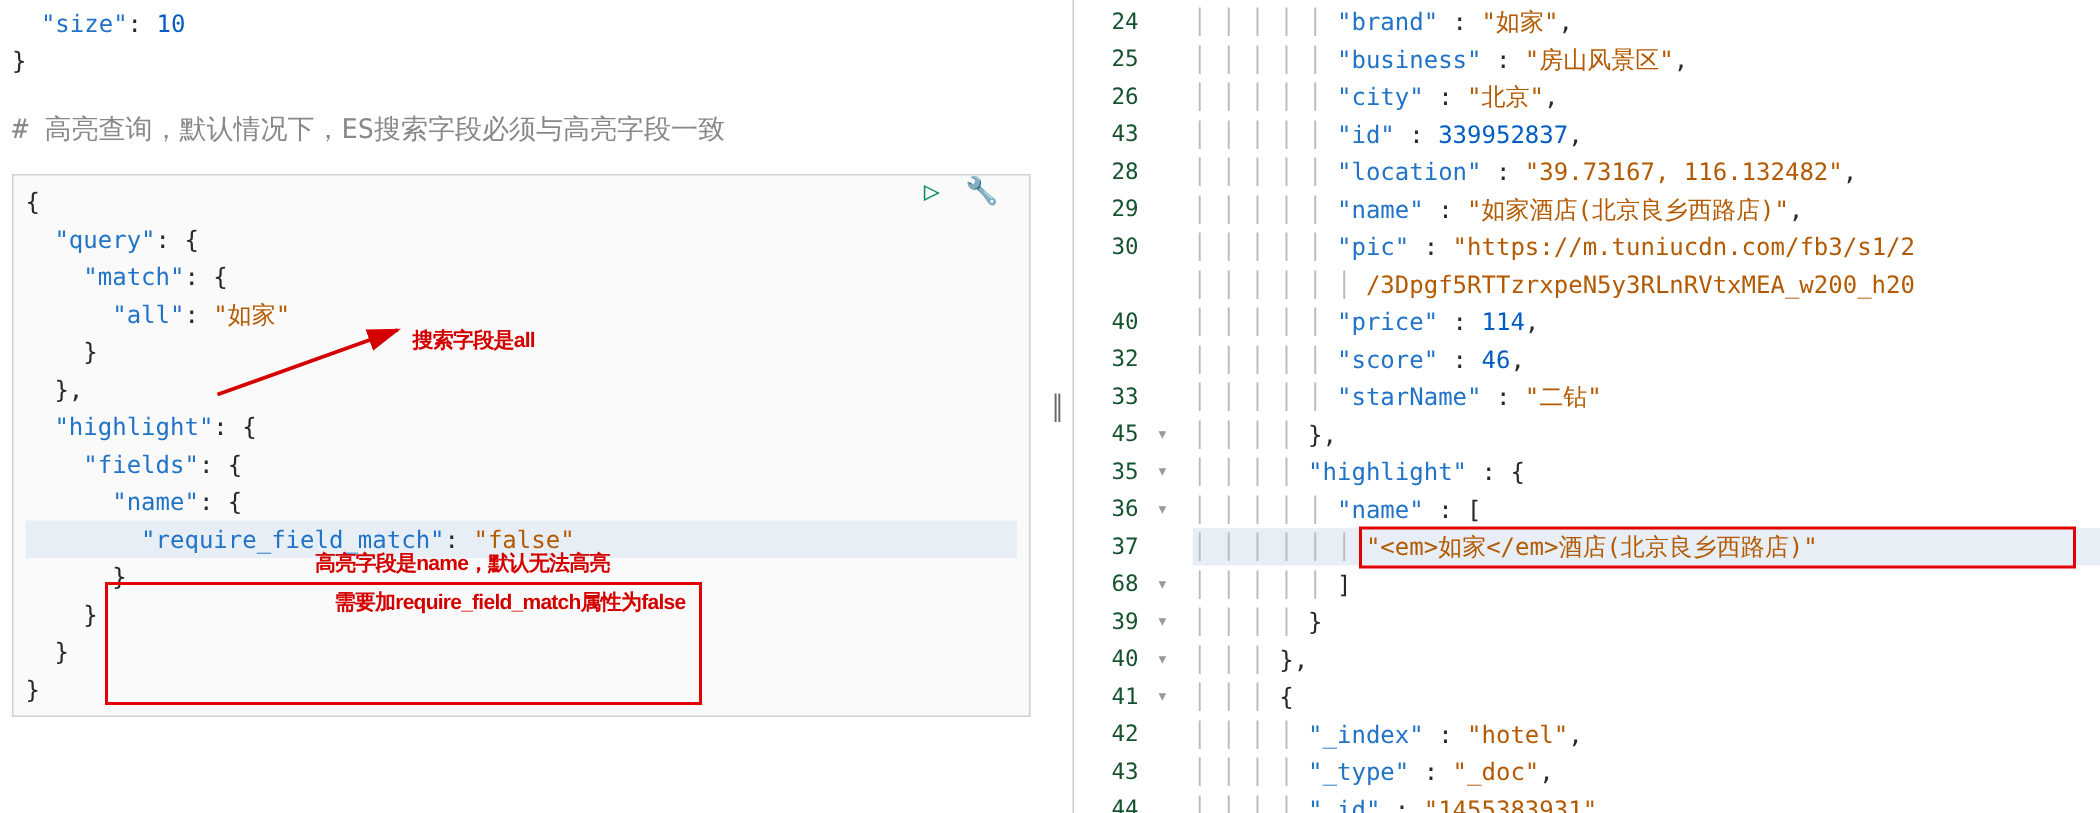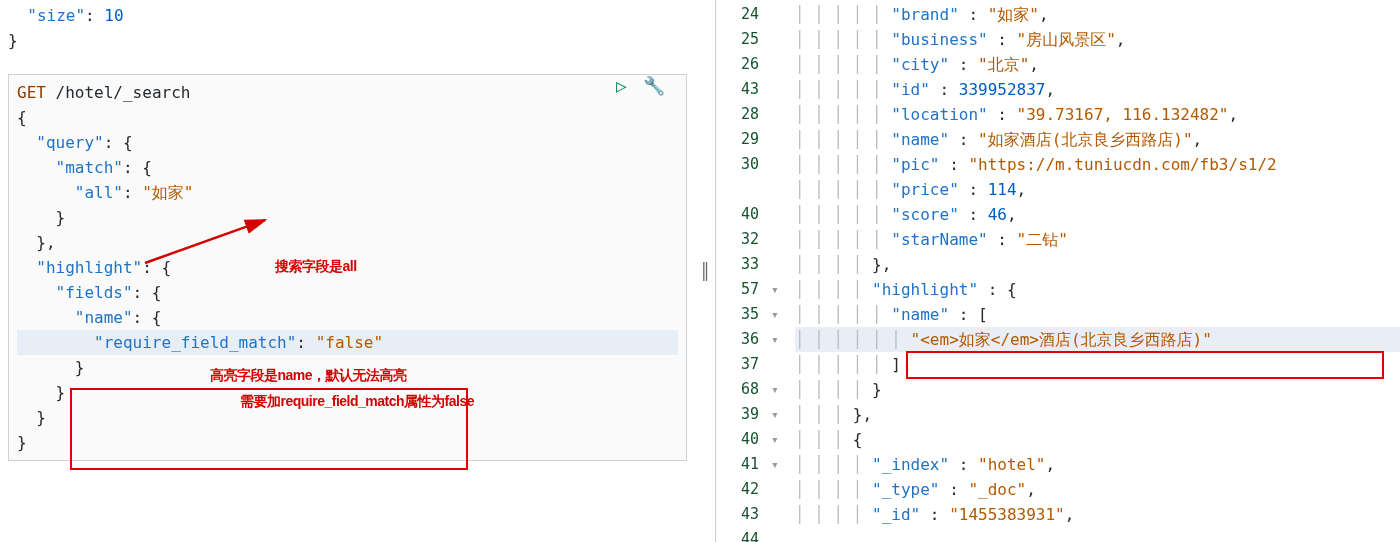--- a/index.html
+++ b/index.html
@@ -120,46 +120,46 @@
   </style>
 </head>
 <body>
 
 <div class="left-panel">
   <div class="top-snippet">
     <div class="code-line">  <span class="key">"size"</span><span class="punc">: </span><span class="num">10</span></div>
     <div class="code-line punc">}</div>
   </div>
 
+  <div class="comment-line comment"># 高亮查询，默认情况下，ES搜索字段必须与高亮字段一致</div>
 
   <div class="query-block">
     <div class="run-icons">
       <span>▷</span>
       <span>🔧</span>
     </div>
-    <div class="code-line"><span class="brown">GET</span> <span class="punc">/hotel/_search</span></div>
     <div class="code-line punc">{</div>
     <div class="code-line">  <span class="key">"query"</span><span class="punc">: {</span></div>
     <div class="code-line">    <span class="key">"match"</span><span class="punc">: {</span></div>
     <div class="code-line">      <span class="key">"all"</span><span class="punc">: </span><span class="str">"如家"</span></div>
     <div class="code-line punc">    }</div>
     <div class="code-line punc">  },</div>
     <div class="code-line">  <span class="key">"highlight"</span><span class="punc">: {</span></div>
     <div class="code-line">    <span class="key">"fields"</span><span class="punc">: {</span></div>
     <div class="code-line">      <span class="key">"name"</span><span class="punc">: {</span></div>
     <div class="code-line hl-line-left">        <span class="key">"require_field_match"</span><span class="punc">: </span><span class="str">"false"</span></div>
     <div class="code-line punc">      }</div>
     <div class="code-line punc">    }</div>
     <div class="code-line punc">  }</div>
     <div class="code-line punc">}</div>
   </div>
 
-  <div class="red-annotation" style="left:275px; top:218px;margin-top:40px;">搜索字段是all</div>
+  <div class="red-annotation" style="left:275px; top:218px;">搜索字段是all</div>
   <div class="red-annotation" style="left:210px; top:367px;text-align:center;">高亮字段是name，默认无法高亮</div>
-  <div class="red-annotation" style="left:240px; top:393px;text-align:right;">需要加require_field_match属性为false</div>
+  <div class="red-annotation" style="left:223px; top:393px;text-align:right;">需要加require_field_match属性为false</div>
 
   <svg class="arrow-svg" width="145" height="70">
     <defs>
       <marker id="ah" markerWidth="10" markerHeight="10" refX="8" refY="3" orient="auto">
         <path d="M0,0 L9,3 L0,6 Z" fill="#d40000"></path>
       </marker>
     </defs>
     <line x1="10" y1="55" x2="130" y2="12" stroke="#d40000" stroke-width="2.5" marker-end="url(#ah)"></line>
   </svg>
 
@@ -174,21 +174,21 @@
       <div class="code-line">25</div>
       <div class="code-line">26</div>
       <div class="code-line">43</div>
       <div class="code-line">28</div>
       <div class="code-line">29</div>
       <div class="code-line">30</div>
       <div class="code-line"></div>
       <div class="code-line">40</div>
       <div class="code-line">32</div>
       <div class="code-line">33</div>
-      <div class="code-line">57</div>
+      <div class="code-line">45</div>
       <div class="code-line">35</div>
       <div class="code-line">36</div>
       <div class="code-line">37</div>
       <div class="code-line">68</div>
       <div class="code-line">39</div>
       <div class="code-line">40</div>
       <div class="code-line">41</div>
       <div class="code-line">42</div>
       <div class="code-line">43</div>
       <div class="code-line">44</div>
@@ -219,20 +219,21 @@
     </div>
   <div class="code-content" id="response-code">
     <div class="red-box-right"></div>
   <div class="code-line"><span class="guide">│ </span><span class="guide">│ </span><span class="guide">│ </span><span class="guide">│ </span><span class="guide">│ </span><span class="key">"brand"</span><span class="punc"> : </span><span class="str">"如家"</span><span class="punc">,</span></div>
       <div class="code-line"><span class="guide">│ </span><span class="guide">│ </span><span class="guide">│ </span><span class="guide">│ </span><span class="guide">│ </span><span class="key">"business"</span><span class="punc"> : </span><span class="str">"房山风景区"</span><span class="punc">,</span></div>
       <div class="code-line"><span class="guide">│ </span><span class="guide">│ </span><span class="guide">│ </span><span class="guide">│ </span><span class="guide">│ </span><span class="key">"city"</span><span class="punc"> : </span><span class="str">"北京"</span><span class="punc">,</span></div>
       <div class="code-line"><span class="guide">│ </span><span class="guide">│ </span><span class="guide">│ </span><span class="guide">│ </span><span class="guide">│ </span><span class="key">"id"</span><span class="punc"> : </span><span class="num">339952837</span><span class="punc">,</span></div>
       <div class="code-line"><span class="guide">│ </span><span class="guide">│ </span><span class="guide">│ </span><span class="guide">│ </span><span class="guide">│ </span><span class="key">"location"</span><span class="punc"> : </span><span class="str">"39.73167, 116.132482"</span><span class="punc">,</span></div>
       <div class="code-line"><span class="guide">│ </span><span class="guide">│ </span><span class="guide">│ </span><span class="guide">│ </span><span class="guide">│ </span><span class="key">"name"</span><span class="punc"> : </span><span class="str">"如家酒店(北京良乡西路店)"</span><span class="punc">,</span></div>
       <div class="code-line"><span class="guide">│ </span><span class="guide">│ </span><span class="guide">│ </span><span class="guide">│ </span><span class="guide">│ </span><span class="key">"pic"</span><span class="punc"> : </span><span class="str">"https://m.tuniucdn.com/fb3/s1/2</span></div>
+      <div class="code-line"><span class="guide">│ </span><span class="guide">│ </span><span class="guide">│ </span><span class="guide">│ </span><span class="guide">│ </span><span class="guide">│ </span><span class="str">/3Dpgf5RTTzrxpeN5y3RLnRVtxMEA_w200_h20</span></div>
       <div class="code-line"><span class="guide">│ </span><span class="guide">│ </span><span class="guide">│ </span><span class="guide">│ </span><span class="guide">│ </span><span class="key">"price"</span><span class="punc"> : </span><span class="num">114</span><span class="punc">,</span></div>
       <div class="code-line"><span class="guide">│ </span><span class="guide">│ </span><span class="guide">│ </span><span class="guide">│ </span><span class="guide">│ </span><span class="key">"score"</span><span class="punc"> : </span><span class="num">46</span><span class="punc">,</span></div>
       <div class="code-line"><span class="guide">│ </span><span class="guide">│ </span><span class="guide">│ </span><span class="guide">│ </span><span class="guide">│ </span><span class="key">"starName"</span><span class="punc"> : </span><span class="str">"二钻"</span></div>
       <div class="code-line"><span class="guide">│ </span><span class="guide">│ </span><span class="guide">│ </span><span class="guide">│ </span><span class="punc">},</span></div>
       <div class="code-line"><span class="guide">│ </span><span class="guide">│ </span><span class="guide">│ </span><span class="guide">│ </span><span class="key">"highlight"</span><span class="punc"> : {</span></div>
       <div class="code-line"><span class="guide">│ </span><span class="guide">│ </span><span class="guide">│ </span><span class="guide">│ </span><span class="guide">│ </span><span class="key">"name"</span><span class="punc"> : [</span></div>
       <div class="code-line hl-line-right"><span class="guide">│ </span><span class="guide">│ </span><span class="guide">│ </span><span class="guide">│ </span><span class="guide">│ </span><span class="guide">│ </span><span class="str">"&lt;em&gt;如家&lt;/em&gt;酒店(北京良乡西路店)"</span></div>
       <div class="code-line"><span class="guide">│ </span><span class="guide">│ </span><span class="guide">│ </span><span class="guide">│ </span><span class="guide">│ </span><span class="punc">]</span></div>
       <div class="code-line"><span class="guide">│ </span><span class="guide">│ </span><span class="guide">│ </span><span class="guide">│ </span><span class="punc">}</span></div>
       <div class="code-line"><span class="guide">│ </span><span class="guide">│ </span><span class="guide">│ </span><span class="punc">},</span></div>

